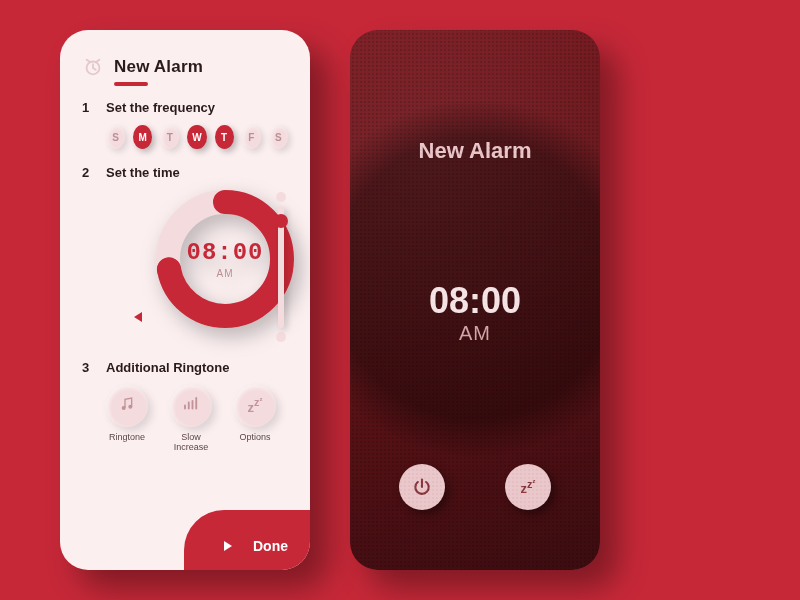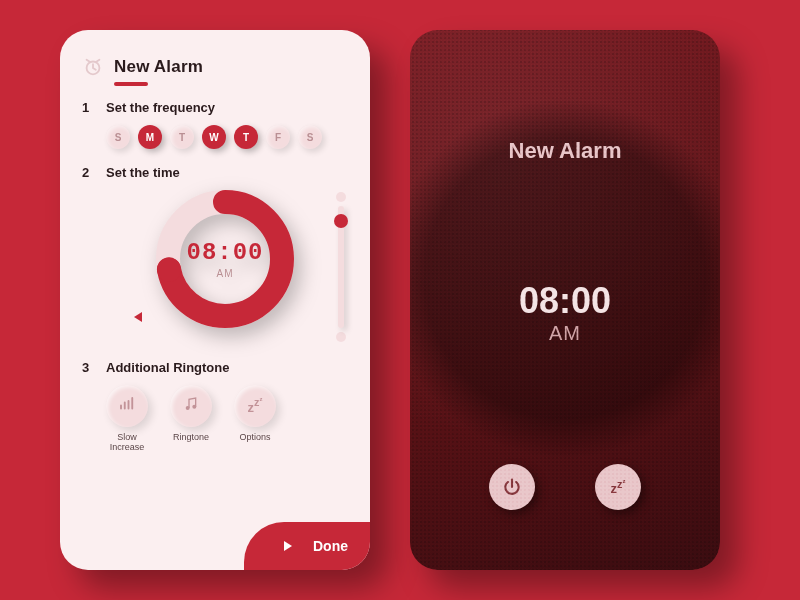--- a/index.html
+++ b/index.html
@@ -5,21 +5,21 @@
   * { box-sizing: border-box; margin: 0; padding: 0; }
   html, body { width: 800px; height: 600px; overflow: hidden; }
   body {
     background: #c62838;
     font-family: -apple-system, "Segoe UI", Helvetica, Arial, sans-serif;
     display: flex;
     gap: 40px;
     padding: 30px 60px 30px 60px;
   }
   .phone {
-    width: 310px;
+    width: 250px;
     height: 540px;
     border-radius: 28px;
     position: relative;
     box-shadow: 18px 18px 30px rgba(0,0,0,.35);
     overflow: hidden;
   }
   
   .left {
     background: #fbeff0;
     padding: 26px 22px 0 22px;
@@ -63,21 +63,21 @@
     display:flex; align-items:center; justify-content:center;
     color:#c29398;
     box-shadow: 4px 4px 8px rgba(0,0,0,.12), inset 2px 2px 4px rgba(255,255,255,.7);
     cursor:pointer;
   }
   .opt .lbl{ font-size:9px; color:#5a4547; margin-top:6px; line-height:1.1;}
 
   .done{
     position:absolute; right:-6px; bottom:-6px;
     background:#c62838; color:#fff;
-    padding: 16px 28px 22px 40px;
+    padding: 28px 28px 22px 40px;
     border-top-left-radius: 40px;
     font-size:14px; font-weight:700;
     display:flex; align-items:center; gap:21px;
     cursor:pointer;
   }
   .done .tri{ width:0;height:0;border-top:5px solid transparent;border-bottom:5px solid transparent;border-left:8px solid #fff;}
 
   
   .right{
     background:
@@ -160,35 +160,35 @@
     </div>
   </div>
 
   <div class="step">
     <span class="step-num">3</span>
     <span>Additional Ringtone</span>
   </div>
   <div class="opts" id="opts">
       <div class="opt">
         <div class="circ">
-          <span><svg width="18" height="18" viewBox="0 0 24 24">
-              <path d="M4 18v-4M9 18v-8M14 18V8M19 18V4" stroke="currentColor" stroke-width="2.5" stroke-linecap="round"></path>
-            </svg></span>
-        </div>
-        <div class="lbl">Slow<br>Increase</div>
-      </div>
-      <div class="opt">
-        <div class="circ">
           <span><svg width="16" height="16" viewBox="0 0 24 24">
               <path d="M9 18V5l10-2v13" fill="none" stroke="currentColor" stroke-width="2"></path>
               <circle cx="7" cy="18" r="3" fill="currentColor"></circle>
               <circle cx="17" cy="16" r="3" fill="currentColor"></circle>
             </svg></span>
         </div>
         <div class="lbl">Ringtone</div>
+      </div>
+      <div class="opt">
+        <div class="circ">
+          <span><svg width="18" height="18" viewBox="0 0 24 24">
+              <path d="M4 18v-4M9 18v-8M14 18V8M19 18V4" stroke="currentColor" stroke-width="2.5" stroke-linecap="round"></path>
+            </svg></span>
+        </div>
+        <div class="lbl">Slow<br>Increase</div>
       </div>
       <div class="opt">
         <div class="circ">
           <span><span style="font-weight:900;font-size:13px;">z<sup>z<sup style="font-size:6px">z</sup></sup></span></span>
         </div>
         <div class="lbl">Options</div>
       </div>
     </div>
 
   <div class="done">

